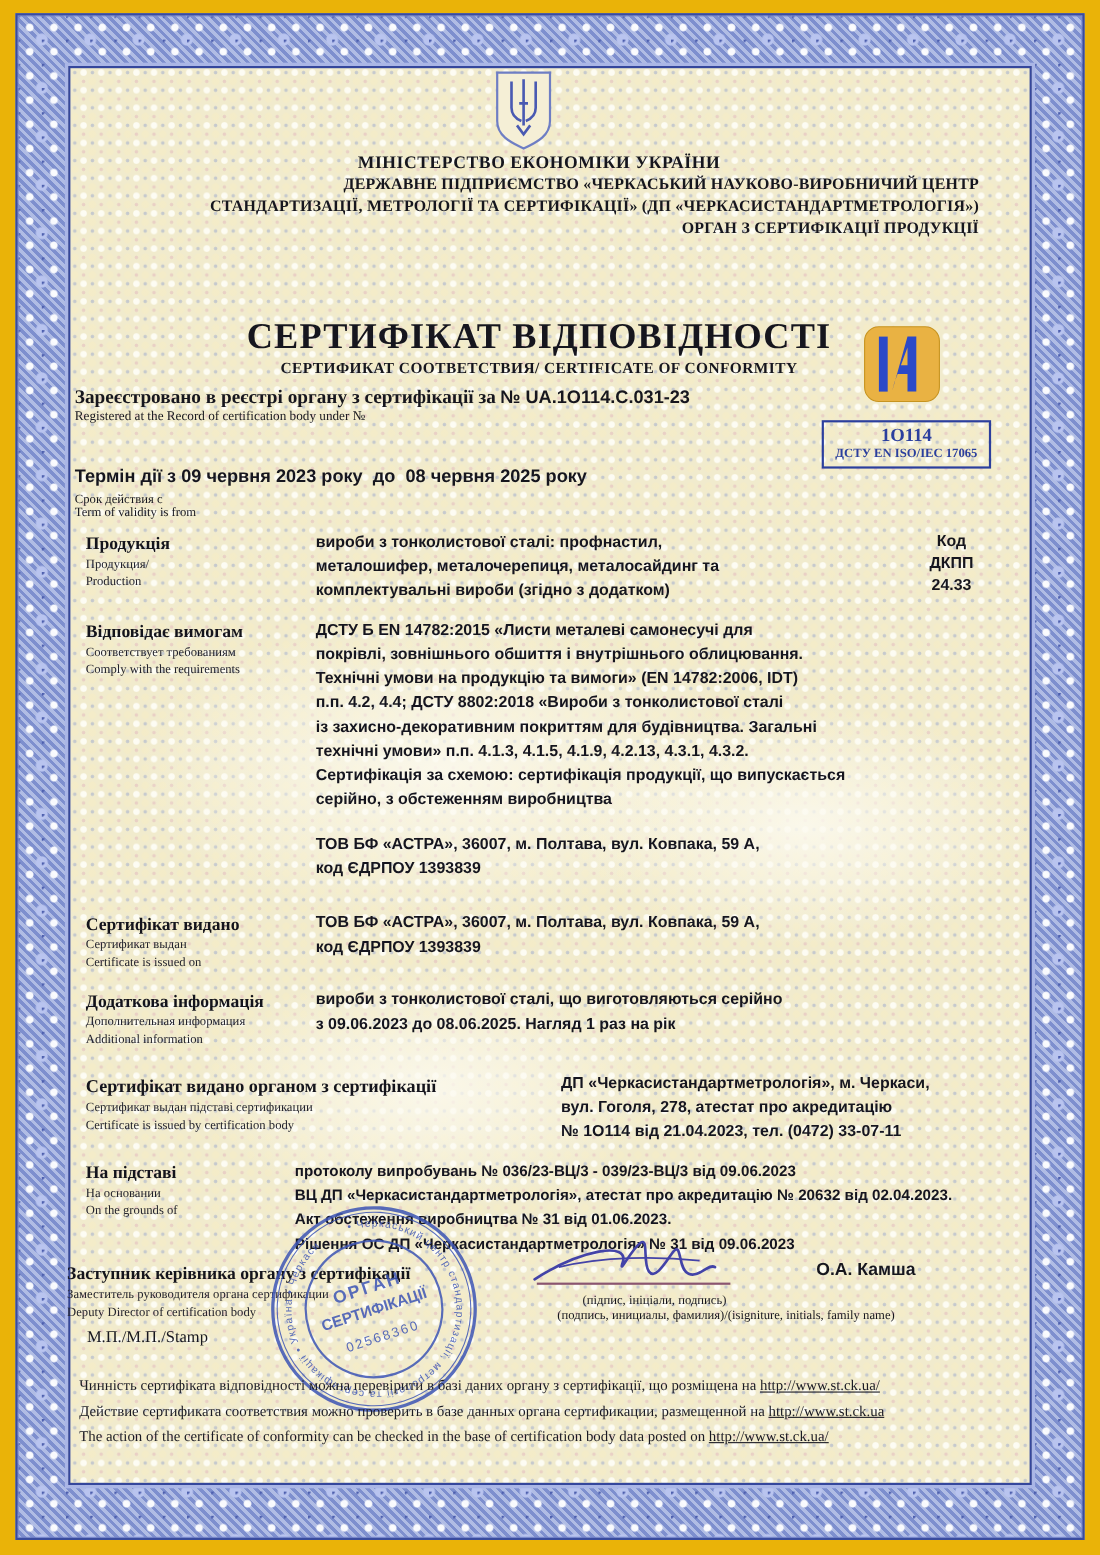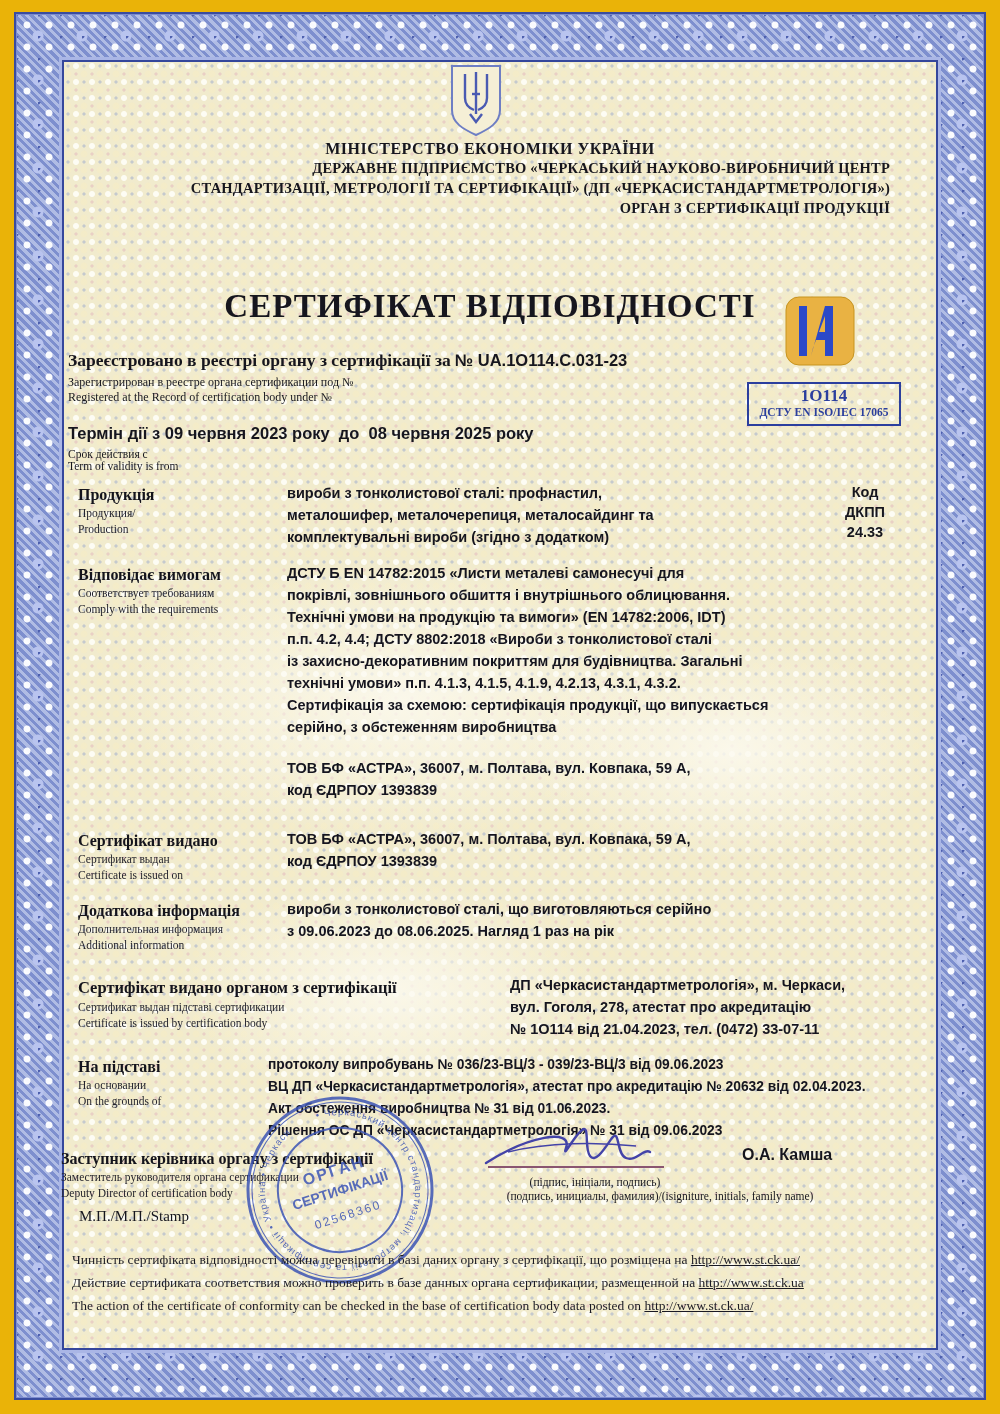--- a/index.html
+++ b/index.html
@@ -75,20 +75,21 @@
 
   <div class="abs center" style="left:90px;top:140px;width:800px;">
     <div class="serif b hdr-line1">МІНІСТЕРСТВО ЕКОНОМІКИ УКРАЇНИ</div>
     <div class="serif b hdr-line">ДЕРЖАВНЕ ПІДПРИЄМСТВО «ЧЕРКАСЬКИЙ НАУКОВО-ВИРОБНИЧИЙ ЦЕНТР</div>
     <div class="serif b hdr-line">СТАНДАРТИЗАЦІЇ, МЕТРОЛОГІЇ ТА СЕРТИФІКАЦІЇ» (ДП «ЧЕРКАСИСТАНДАРТМЕТРОЛОГІЯ»)</div>
     <div class="serif b hdr-line">ОРГАН З СЕРТИФІКАЦІЇ ПРОДУКЦІЇ</div>
   </div>
 
   <div class="abs center" style="left:90px;top:288px;width:800px;">
     <div class="serif b title-main">СЕРТИФІКАТ ВІДПОВІДНОСТІ</div>
+    <div class="serif b title-sub" style="margin-top:3px;">СЕРТИФИКАТ СООТВЕТСТВИЯ/ CERTIFICATE OF CONFORMITY</div>
   </div>
 
   <div class="abs" style="left:785px;top:296px;width:70px;height:70px;">
     <svg width="70" height="70" viewBox="0 0 70 70">
       <rect x="1" y="1" width="68" height="68" rx="13" fill="#e9b243" stroke="#c79420" stroke-width="1"></rect>
       <g fill="#2b49c8">
         <rect x="14" y="10" width="8" height="50"></rect>
         <polygon points="26,60 40,10 48,10 48,60 40,60 40,44 31,44 28,52"></polygon>
         <polygon points="34,36 40,36 40,20" fill="#e9b243"></polygon>
       </g>
@@ -97,21 +98,20 @@
   <div class="abs codebox" style="left:747px;top:382px;width:150px;height:40px;">
     <div class="serif b" style="font-size:17px;line-height:20px;margin-top:2px;">1О114</div>
     <div class="serif b" style="font-size:11.5px;line-height:13px;">ДСТУ EN ISO/ІЕС 17065</div>
   </div>
 
   <div class="abs" style="left:68px;top:350px;width:680px;">
     <div style="white-space:nowrap;">
       <span class="serif b" style="font-size:17.5px;">Зареєстровано в реєстрі органу з сертифікації за</span>
       <span class="sans b" style="font-size:16.5px;">№ UA.1О114.С.031-23</span>
     </div>
-    <div class="serif" style="font-size:12px;margin-top:4px;">Зарегистрирован в реестре органа сертификации под №</div>
     <div class="serif" style="font-size:12px;">Registered at the Record of certification body under №</div>
   </div>
 
   <div class="abs" style="left:68px;top:424px;width:720px;">
     <div class="sans b nowrap" style="font-size:16.5px;">Термін дії з 09 червня 2023 року  до  08 червня 2025 року</div>
     <div class="serif" style="font-size:11.5px;margin-top:5px;">Срок действия с</div>
     <div class="serif" style="font-size:11.5px;">Term of validity is from</div>
   </div>
 
   <div class="abs" style="left:78px;top:486px;width:200px;">

